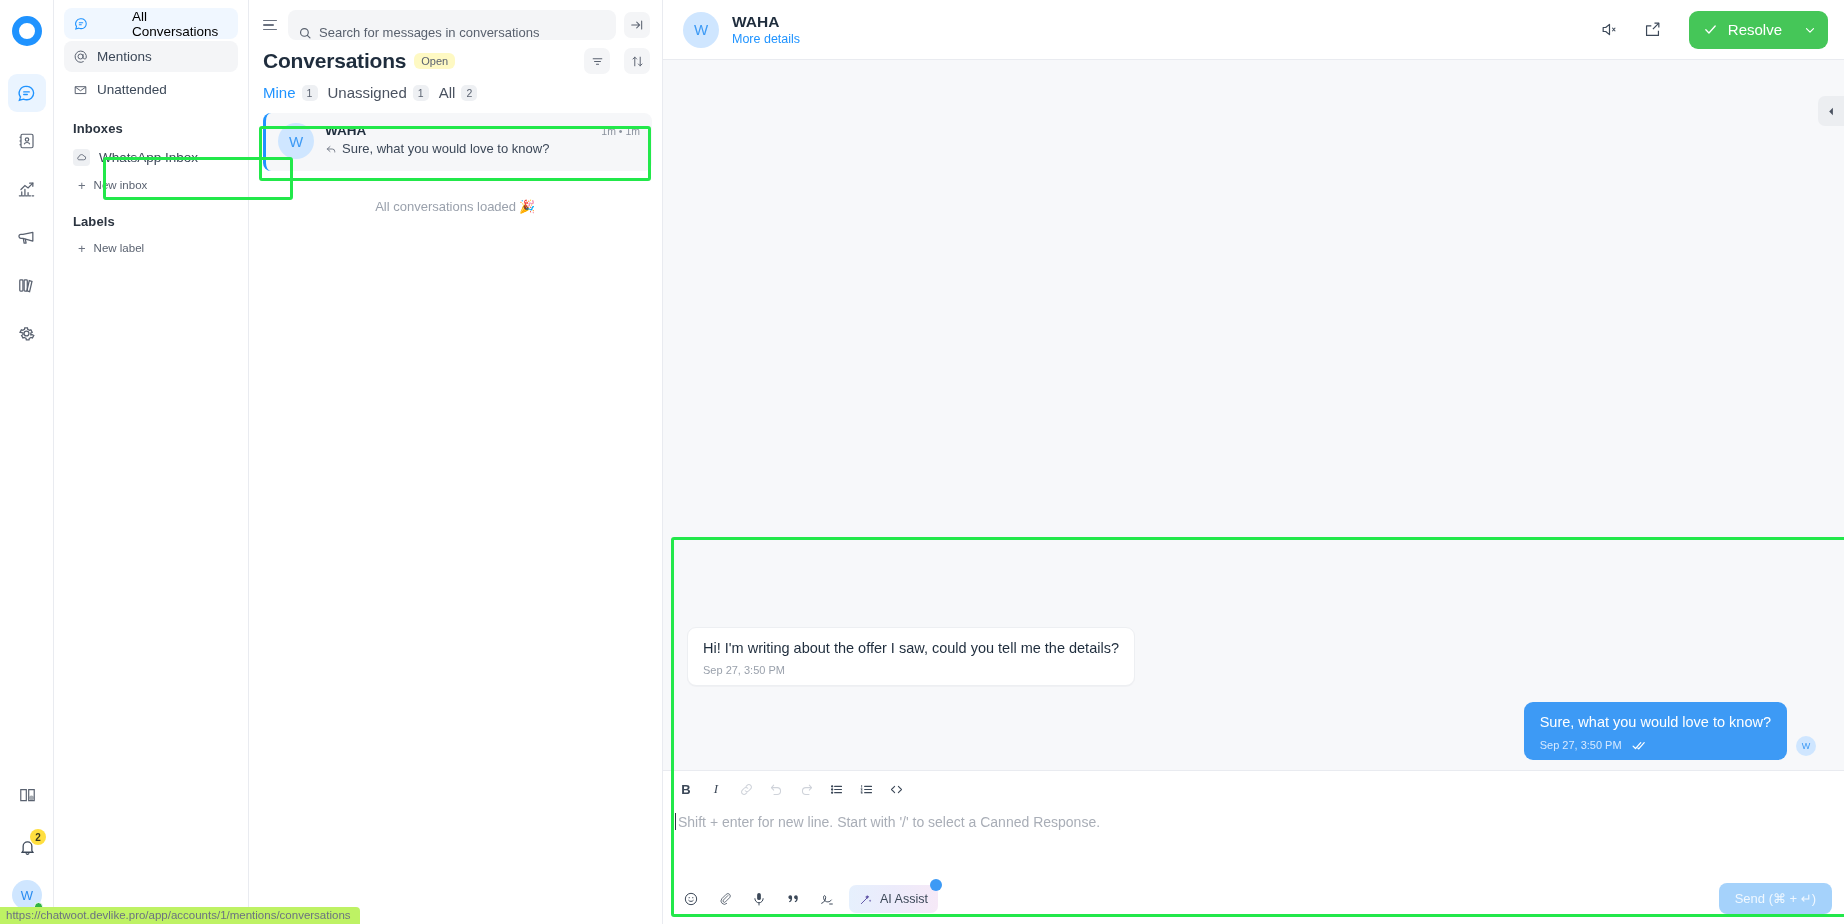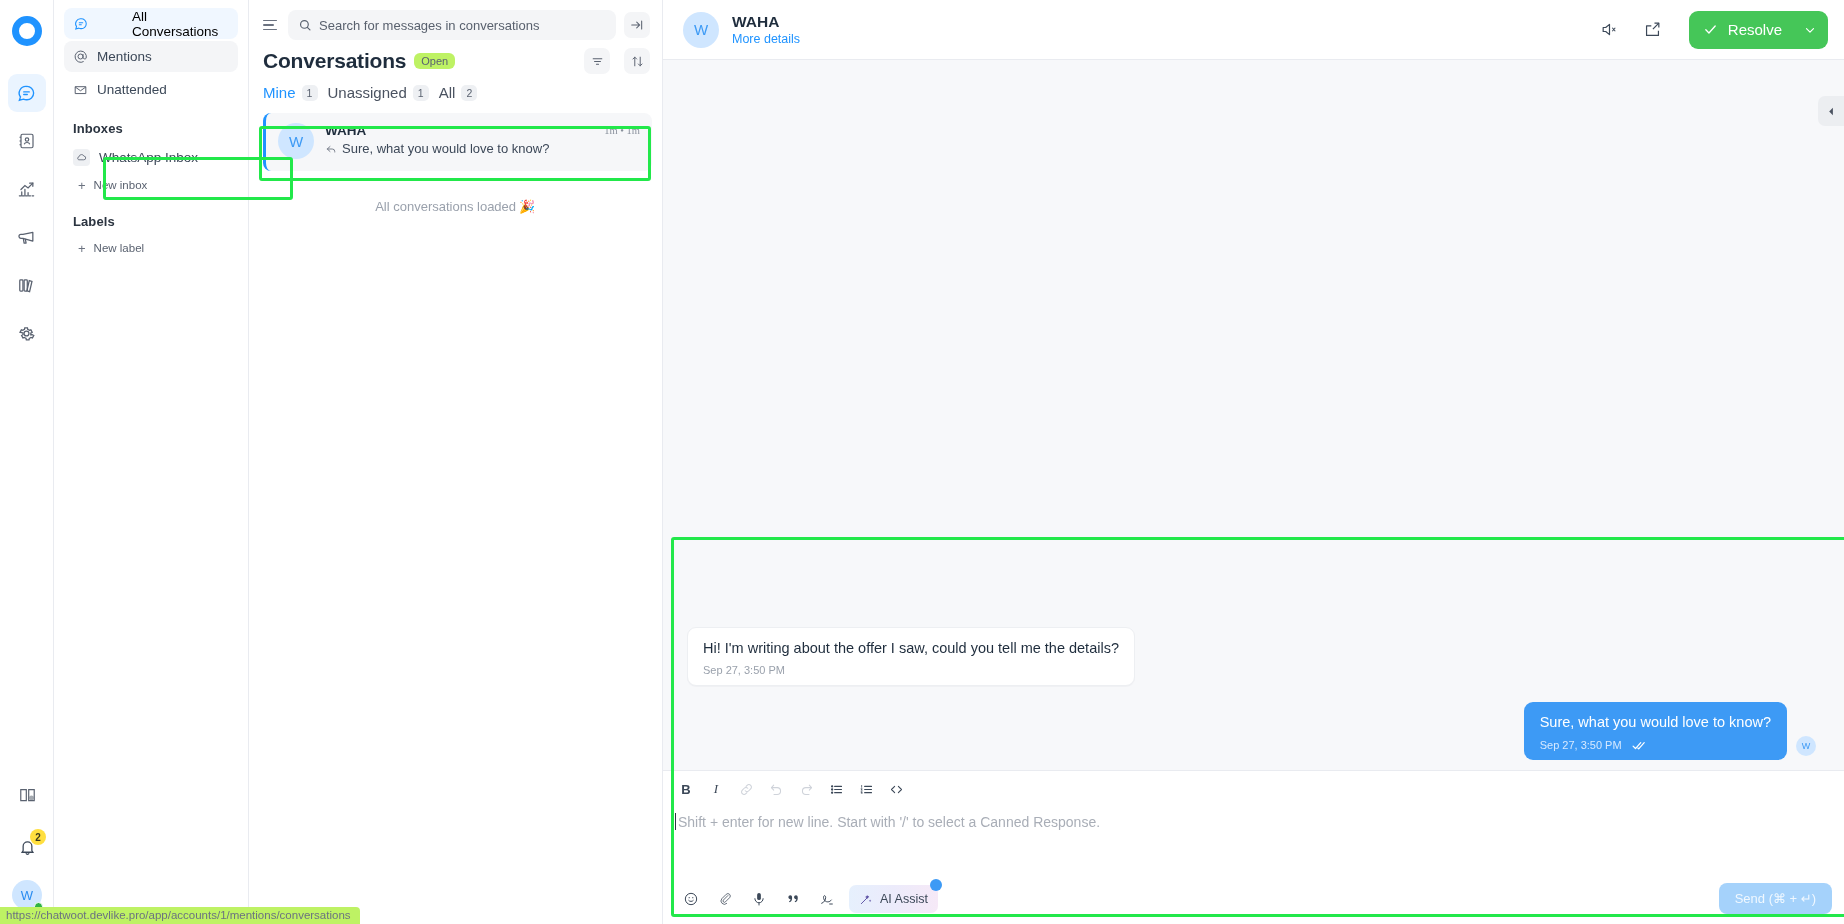--- a/index.html
+++ b/index.html
@@ -111,35 +111,35 @@
     display: flex; align-items: center; gap: 8px;
     padding: 10px 12px 6px 14px;
   }
   .hamburger { width: 17px; height: 17px; display: flex; flex-direction: column; justify-content: center; gap: 3px; cursor: pointer; flex:0 0 17px;}
   .hamburger span { display: block; height: 1.6px; background: #6b7280; border-radius: 2px; }
   .hamburger span:nth-child(1){ width: 14px; }
   .hamburger span:nth-child(2){ width: 11px; }
   .hamburger span:nth-child(3){ width: 14px; }
   .search-box {
     flex: 1; height: 30px; background: #f4f5f7; border-radius: 8px;
-    display: flex; align-items: center; gap: 7px; padding: 0 10px;
+    display: flex; align-items: flex-end; gap: 7px; padding: 0 10px;
     cursor: text;
   }
   .search-box .ph { font-size: 13px; color: #59616e; white-space: nowrap; }
   .icon-btn {
     width: 26px; height: 26px; border-radius: 7px; background: #f4f5f7;
     display: flex; align-items: center; justify-content: center;
     color: #5a6270; cursor: pointer; flex: 0 0 26px;
   }
   .title-row {
     display: flex; align-items: center; padding: 2px 12px 0 14px; gap: 8px;
   }
   .page-title { font-size: 21px; font-weight: 700; color: #1f2d3d; letter-spacing: -0.2px; }
   .pill-open {
-    background: #bef264; color: #5a6270; font-size: 11px;
+    background: #fef9c3; color: #5a6270; font-size: 11px;
     padding: 2px 7px; border-radius: 6px; font-weight: 400;
   }
   .title-spacer { flex: 1; }
   .tabs-row { display: flex; align-items: center; gap: 10px; padding: 10px 14px 8px 14px; }
   .tab { display: flex; align-items: center; gap: 6px; cursor: pointer; font-size: 15px; color: #4a5260; }
   .tab.active { color: #1f93ff; font-weight: 400; }
   .tab-count {
     background: #eef0f3; color: #5a6270; font-size: 10.5px;
     min-width: 16px; height: 16px; border-radius: 5px;
     display: flex; align-items: center; justify-content: center; padding: 0 4px;
@@ -155,21 +155,21 @@
     background: #cfe6ff; color: #3d9af5; font-size: 15px;
     display: flex; align-items: center; justify-content: center; flex: 0 0 36px;
   }
   .conv-body { flex: 1; min-width: 0; }
   .conv-name { font-size: 13.5px; font-weight: 700; color: #1f2d3d; }
   .conv-preview {
     font-size: 13px; color: #3c4858; margin-top: 3px;
     display: flex; align-items: center; gap: 5px;
     white-space: nowrap; overflow: hidden; text-overflow: ellipsis;
   }
-  .conv-time { font-size: 10.5px; color: #8a919d; white-space: nowrap; padding-top: 2px; font-family: Liberation Serif, serif; }
+  .conv-time { font-size: 10.5px; color: #8a919d; white-space: nowrap; padding-top: 2px; }
   .loaded-note { text-align: center; font-size: 13px; color: #9aa1ac; margin-top: 28px; }
 
   
   .main { flex: 1; height: 924px; display: flex; flex-direction: column; position: relative; background: #f7f8fa; }
   .chat-header {
     height: 60px; background: #fff; border-bottom: 1px solid #e9ebf0;
     display: flex; align-items: center; padding: 0 16px 0 20px; gap: 13px; flex: 0 0 60px;
   }
   .ch-avatar {
     width: 36px; height: 36px; border-radius: 50%;

